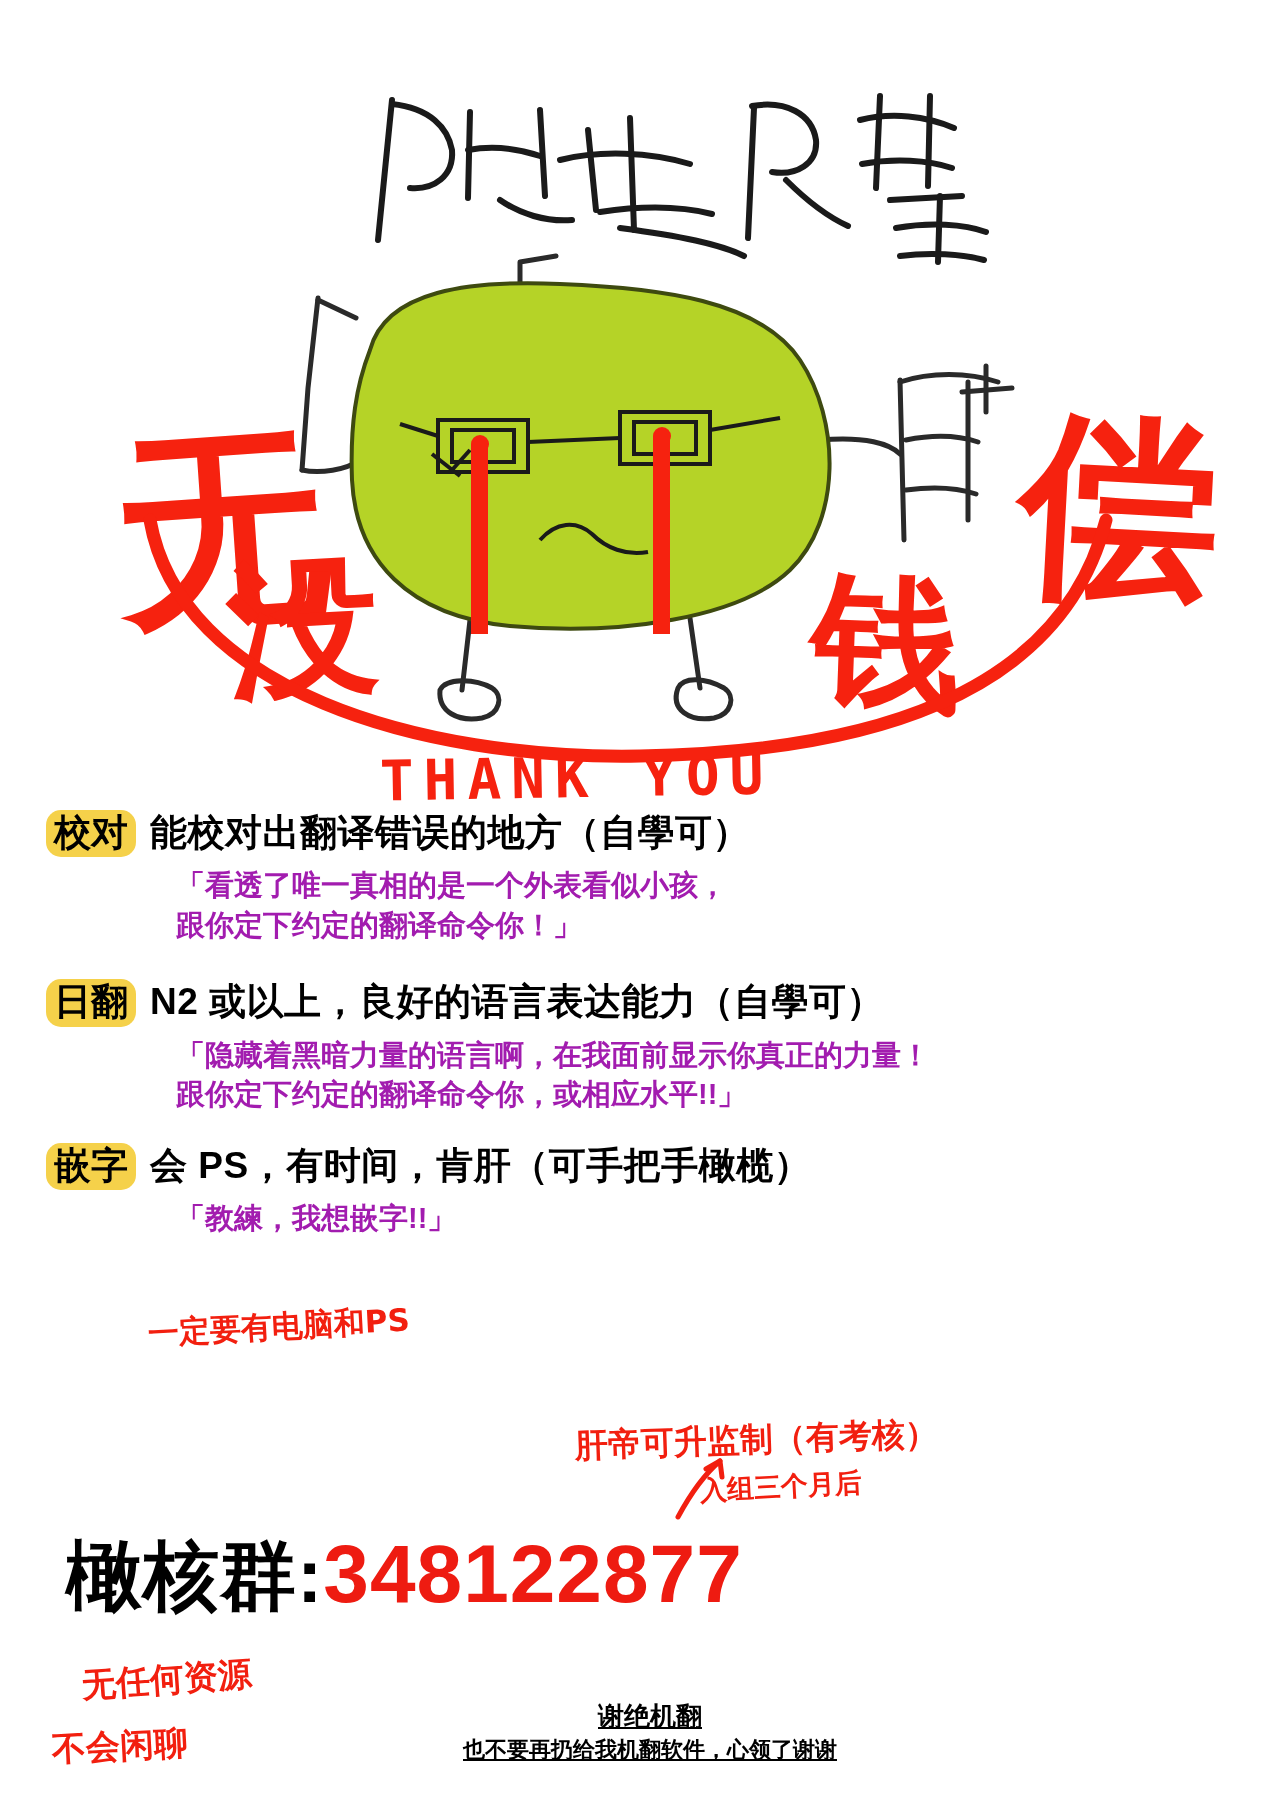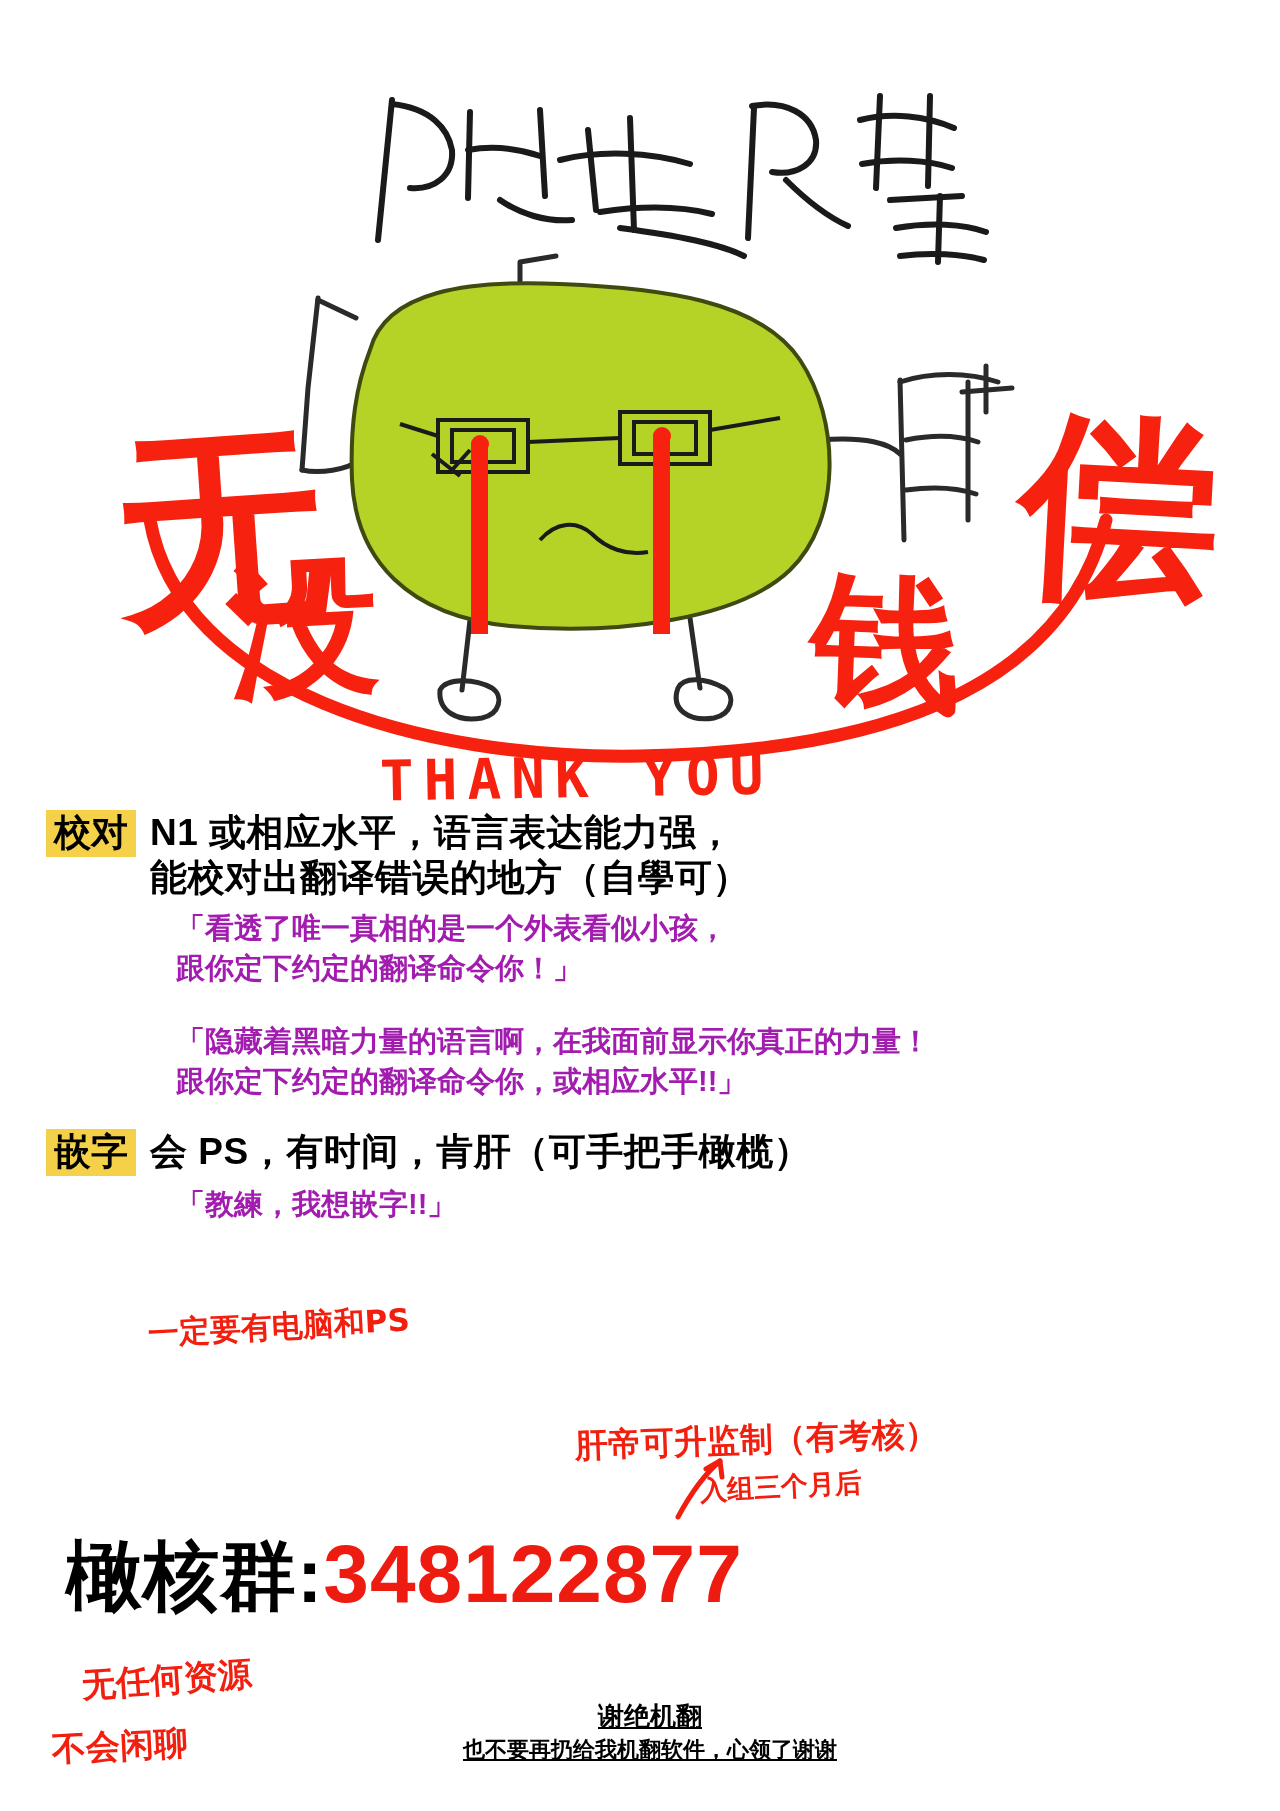--- a/index.html
+++ b/index.html
@@ -49,20 +49,21 @@
 
   .tag {
     background: #f5d14a;
     color: #000;
     font-weight: bold;
     font-size: 37px;
     line-height: 1.12;
     padding: 2px 8px 4px 8px;
     white-space: nowrap;
     font-family: "Liberation Sans", sans-serif;
+    border-radius: 15px;
   }
 
   .head-text {
     font-size: 37px;
     font-weight: bold;
     line-height: 1.22;
     color: #000;
     letter-spacing: 0.5px;
   }
 
@@ -266,31 +267,36 @@
     <path d="M150 520 C 180 690, 420 760, 640 756 C 860 752, 1060 700, 1106 520" stroke="#f6220f" stroke-width="13" fill="none" stroke-linecap="round"></path>
   </svg>
 </div>
 
 <div id="content">
 
   <div class="section">
     <div class="head-line">
       <span class="tag">校对</span>
       <span class="head-text">
-        <div>N1 或相应水平，语言表达能力强，</div>
         <div>能校对出翻译错误的地方（自學可）</div>
       </span>
     </div>
     <div class="sub-text">
       <div>「看透了唯一真相的是一个外表看似小孩，</div>
       <div>跟你定下约定的翻译命令你！」</div>
     </div>
   </div>
 
   <div class="section" style="margin-top:34px">
+    <div class="head-line">
+      <span class="tag">日翻</span>
+      <span class="head-text">
+        <div>N2 或以上，良好的语言表达能力（自學可）</div>
+      </span>
+    </div>
     <div class="sub-text">
       <div>「隐藏着黑暗力量的语言啊，在我面前显示你真正的力量！</div>
       <div>跟你定下约定的翻译命令你，或相应水平!!」</div>
     </div>
   </div>
 
   <div class="section" style="margin-top:28px">
     <div class="head-line">
       <span class="tag">嵌字</span>
       <span class="head-text">

